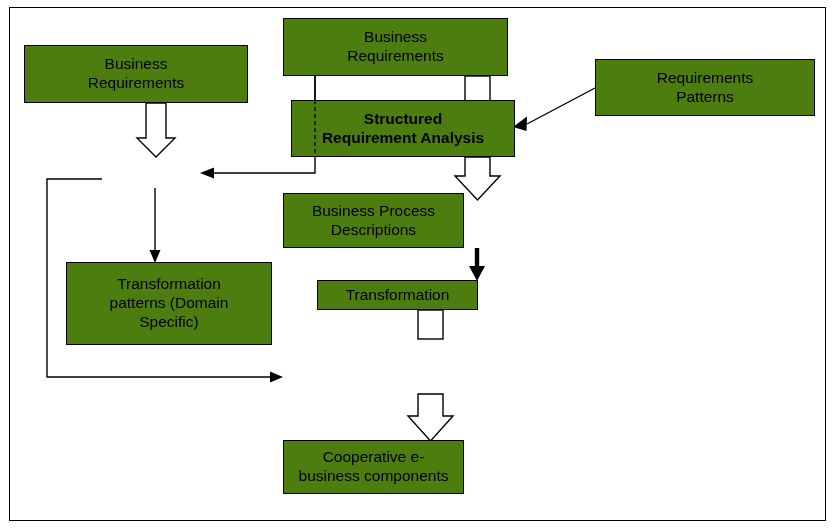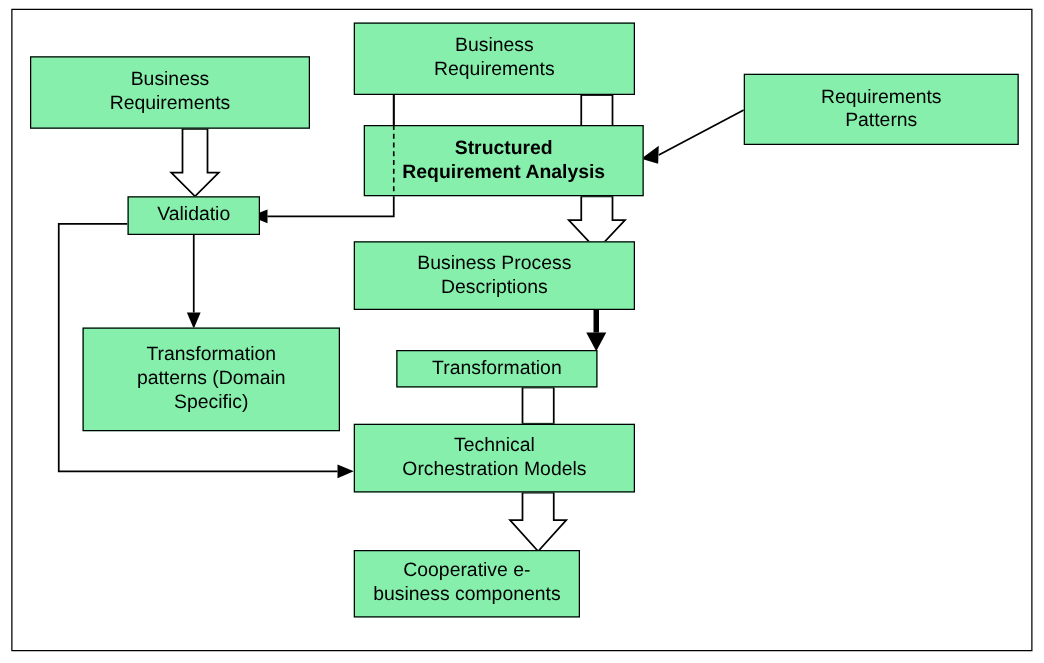--- a/index.html
+++ b/index.html
@@ -25,21 +25,21 @@
     width: 817px;
     height: 514px;
     border: 1px solid #000000;
     box-sizing: border-box;
     background: #ffffff;
   }
   .node {
     position: absolute;
     box-sizing: border-box;
     border: 1px solid #000000;
-    background: #86efac;
+    background: #4d7c0f;
     display: flex;
     align-items: center;
     justify-content: center;
     text-align: center;
     font-family: "Liberation Sans", sans-serif;
     font-size: 15.5px;
     line-height: 1.22;
     color: #000000;
     z-index: 5;
     padding: 0 4px;
@@ -163,43 +163,36 @@
   <div class="node" style="left:595px; top:59px; width:220px; height:57px;">
     <span class="node-label">Requirements
 Patterns</span>
   </div>
 
   <div class="node" style="left:291px; top:100px; width:224px; height:57px;font-weight:bold;">
     <span class="node-label">Structured
 Requirement Analysis</span>
   </div>
 
-  <div class="node" style="left:102px; top:157px; width:106px; height:31px;">
-    <span class="node-label">Validatio</span>
-  </div>
-
-  <div class="node" style="left:283px; top:193px; width:225px; height:55px;">
+
+  <div class="node" style="left:283px; top:193px; width:181px; height:55px;">
     <span class="node-label">Business Process
 Descriptions</span>
   </div>
 
   <div class="node" style="left:66px; top:262px; width:206px; height:83px;">
     <span class="node-label">Transformation
 patterns (Domain
 Specific)</span>
   </div>
 
   <div class="node" style="left:317px; top:280px; width:161px; height:30px;">
     <span class="node-label">Transformation</span>
   </div>
 
-  <div class="node" style="left:283px; top:339px; width:225px; height:55px;">
-    <span class="node-label">Technical
-Orchestration Models</span>
-  </div>
 
   <div class="node" style="left:283px; top:440px; width:181px; height:54px;">
     <span class="node-label">Cooperative e-
 business components</span>
   </div>
 
   <svg class="edges edges-top" viewBox="0 0 835 530">
 
     <path class="dashed-line" d="M 315 100 L 315 157"></path>
 

